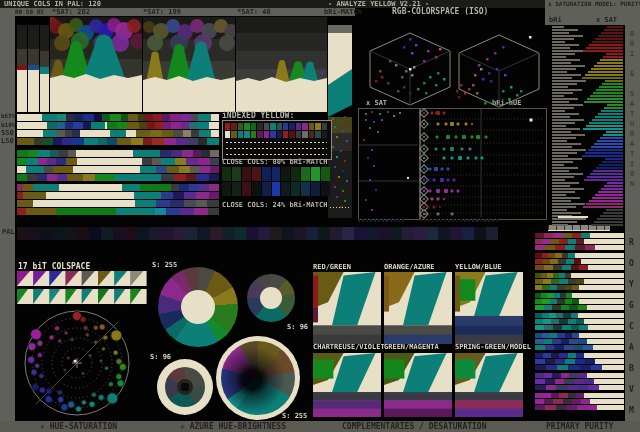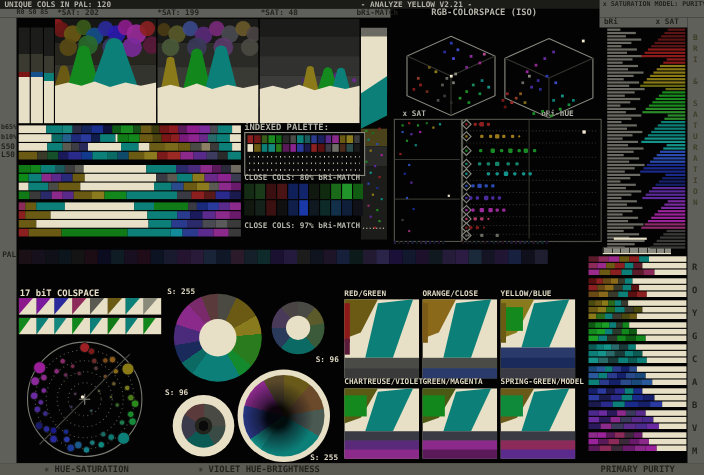--- a/index.html
+++ b/index.html
@@ -162,21 +162,21 @@
       <rect x="12" y="181" width="2" height="2" fill="#8c2020"></rect>
       <rect x="2" y="182" width="1" height="1" fill="#d8d2bc"></rect>
       <rect x="5" y="182" width="1" height="1" fill="#d8d2bc"></rect>
       <rect x="8" y="182" width="1" height="1" fill="#d8d2bc"></rect>
       <rect x="11" y="182" width="1" height="1" fill="#d8d2bc"></rect>
       <rect x="14" y="182" width="1" height="1" fill="#d8d2bc"></rect>
       <rect x="17" y="182" width="1" height="1" fill="#d8d2bc"></rect>
       <rect x="20" y="182" width="1" height="1" fill="#d8d2bc"></rect>
     </svg>
 
-  <div class="lbl" style="left:222px;top:112px;">iNDEXED PALETTE:</div>
+  <div class="lbl" style="left:222px;top:112px;">iNDEXED YELLOW:</div>
   <div class="abs" style="left:222px;top:120px;width:108px;height:38px;border:1px solid #8a8a80;background:#0a0a0a;">
     <div class="cells" style="left:2px;top:2px;width:102px;height:7px;">
         <div style="background: rgb(140, 32, 32);"></div>
         <div style="background: rgb(110, 24, 24);"></div>
         <div style="background: rgb(58, 90, 26);"></div>
         <div style="background: rgb(24, 138, 32);"></div>
         <div style="background: rgb(15, 106, 20);"></div>
         <div style="background: rgb(42, 42, 42);"></div>
         <div style="background: rgb(74, 74, 70);"></div>
         <div style="background: rgb(12, 128, 120);"></div>
@@ -231,21 +231,21 @@
       <div style="background: rgb(58, 16, 16);"></div>
       <div style="background: rgb(16, 16, 16);"></div>
       <div style="background: rgb(15, 31, 74);"></div>
       <div style="background: rgb(26, 56, 168);"></div>
       <div style="background: rgb(16, 24, 32);"></div>
       <div style="background: rgb(12, 42, 40);"></div>
       <div style="background: rgb(18, 48, 74);"></div>
       <div style="background: rgb(15, 31, 58);"></div>
       <div style="background: rgb(16, 16, 24);"></div>
     </div>
-  <div class="lbl sm" style="left:222px;top:202px;">CLOSE COLS: 97% bRi-MATCH</div>
+  <div class="lbl sm" style="left:222px;top:202px;">CLOSE COLS: 24% bRi-MATCH</div>
 
   <div class="strip" style="left:17px;top:114px;width:202px;">
       <div style="flex-grow: 26; background: rgb(232, 224, 198);"></div>
       <div style="flex-grow: 16; background: rgb(12, 128, 120);"></div>
       <div style="flex-grow: 10; background: rgb(24, 136, 126);"></div>
       <div style="flex-grow: 8; background: rgb(42, 42, 68);"></div>
       <div style="flex-grow: 10; background: rgb(22, 36, 92);"></div>
       <div style="flex-grow: 12; background: rgb(26, 46, 142);"></div>
       <div style="flex-grow: 8; background: rgb(16, 16, 60);"></div>
       <div style="flex-grow: 8; background: rgb(15, 90, 22);"></div>
@@ -593,21 +593,21 @@
     <div class="inner" style="width:40px;height:40px;background:conic-gradient(#4a4a44 0 90deg,#3a4a44 90deg 150deg,#0c5a54 150deg 230deg,#3a3a4a 230deg 300deg,#5a3a3a 300deg 360deg);"></div>
     <div class="inner" style="width:16px;height:16px;background:radial-gradient(circle,#0a0a0a 0 40%,#24241f 40% 75%,#3a3a32 75%);"></div>
   </div>
   <div class="creamdisc" style="left:216px;top:336px;width:84px;height:84px;">
     <div class="inner" style="width:74px;height:74px;background:conic-gradient(#6a5a1a 0 40deg,#6a4a2a 40deg 80deg,#4a5a52 80deg 120deg,#0c8078 120deg 215deg,#12948a 215deg 235deg,#2a3a8c 235deg 285deg,#8c2a8c 285deg 330deg,#5a4a2a 330deg 360deg);"></div>
     <div class="inner" style="width:74px;height:74px;background:radial-gradient(circle at 42% 52%,rgba(0,0,0,0.9) 0 16%,rgba(10,10,20,0.55) 30%,rgba(0,0,0,0) 58%);"></div>
   </div>
   <div class="lbl sm white" style="left:282px;top:413px;">S: 255</div>
 
   <div class="lbl sm white" style="left:313px;top:264px;">RED/GREEN</div>
-  <div class="lbl sm white" style="left:384px;top:264px;">ORANGE/CLOSE</div>
+  <div class="lbl sm white" style="left:384px;top:264px;">ORANGE/AZURE</div>
   <div class="lbl sm white" style="left:455px;top:264px;">YELLOW/BLUE</div>
   <svg width="68" height="72" style="left:313px;top:272px;">
       <rect x="0" y="0" width="68" height="72" fill="#e8e0c6"></rect>
       <polygon points="0,0 30.6,0 14.96,30.24 0,36" fill="#6a5a14"></polygon>
       <rect x="0" y="3.6" width="5" height="36" fill="#8c1a1a"></rect>
       <rect x="0" y="36" width="5" height="14.4" fill="#5a1a3a"></rect>
       <polygon points="30.6,3.6 62.56,0 44.2,53.28 19.040000000000003,53.28" fill="#0c8078"></polygon>
       <rect x="0" y="53.28" width="68" height="9.86" fill="#4a4a46"></rect>
       <rect x="0" y="62.64" width="68" height="9.86" fill="#3a3a3a"></rect>
     </svg>
@@ -919,21 +919,22 @@
           <div style="width: 11.6667%; background: rgb(58, 42, 58);"></div>
           <div style="width: 11.6667%; background: rgb(106, 26, 106);"></div>
           <div style="width: 11.6667%; background: rgb(140, 42, 140);"></div>
           <div style="width: 11.6667%; background: rgb(154, 34, 154);"></div>
           <div style="width: 30%; background: rgb(232, 224, 198);"></div>
         </div>
       </div>
     </div>
 
   <div class="lbl dark" style="left:40px;top:423px;">✳ HUE-SATURATION</div>
-  <div class="lbl dark" style="left:180px;top:423px;">✳ VIOLET HUE-BRIGHTNESS</div>
+  <div class="lbl dark" style="left:180px;top:423px;">✳ AZURE HUE-BRIGHTNESS</div>
+  <div class="lbl dark" style="left:342px;top:423px;">COMPLEMENTARIES / DESATURATION</div>
   <div class="lbl dark" style="left:546px;top:423px;">PRIMARY PURITY</div>
 
   <svg id="ov" width="640" height="432" style="left:0;top:0;pointer-events:none;">
       <polygon points="410,33 450,51 450,87 410,105 370,87 370,51" fill="none" stroke="#8a8a80" stroke-width="1"></polygon>
       <line x1="410" y1="69" x2="410" y2="105" stroke="#34342e" stroke-width="1"></line>
       <line x1="410" y1="69" x2="370" y2="51" stroke="#34342e" stroke-width="1"></line>
       <line x1="410" y1="69" x2="450" y2="51" stroke="#34342e" stroke-width="1"></line>
       <rect x="409" y="38" width="2.5" height="2.5" fill="#2a3ab0"></rect>
       <rect x="415" y="44" width="2.5" height="2.5" fill="#3a4ac0"></rect>
       <rect x="403" y="46" width="2.5" height="2.5" fill="#2a2a9a"></rect>

